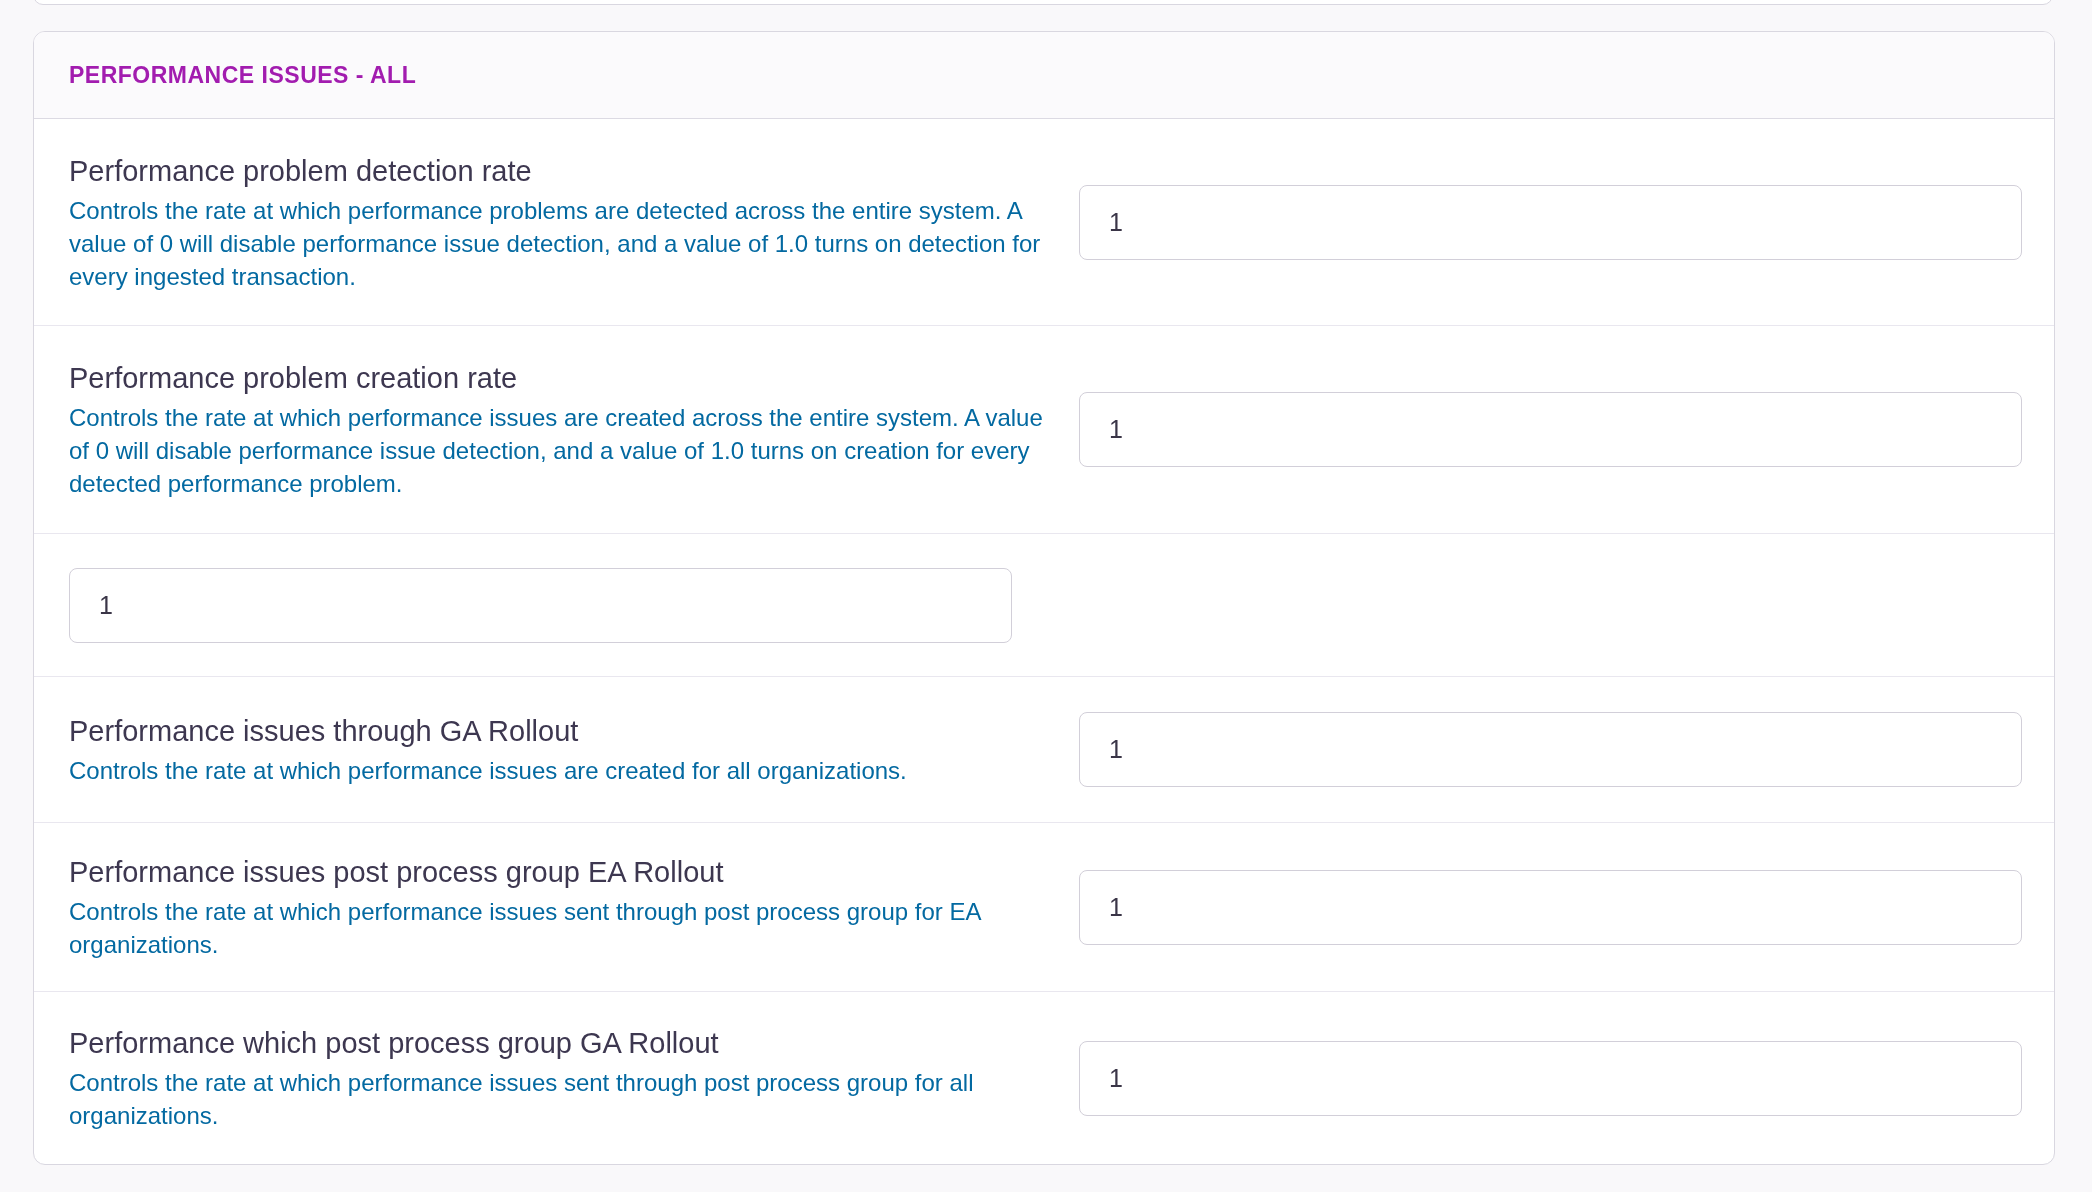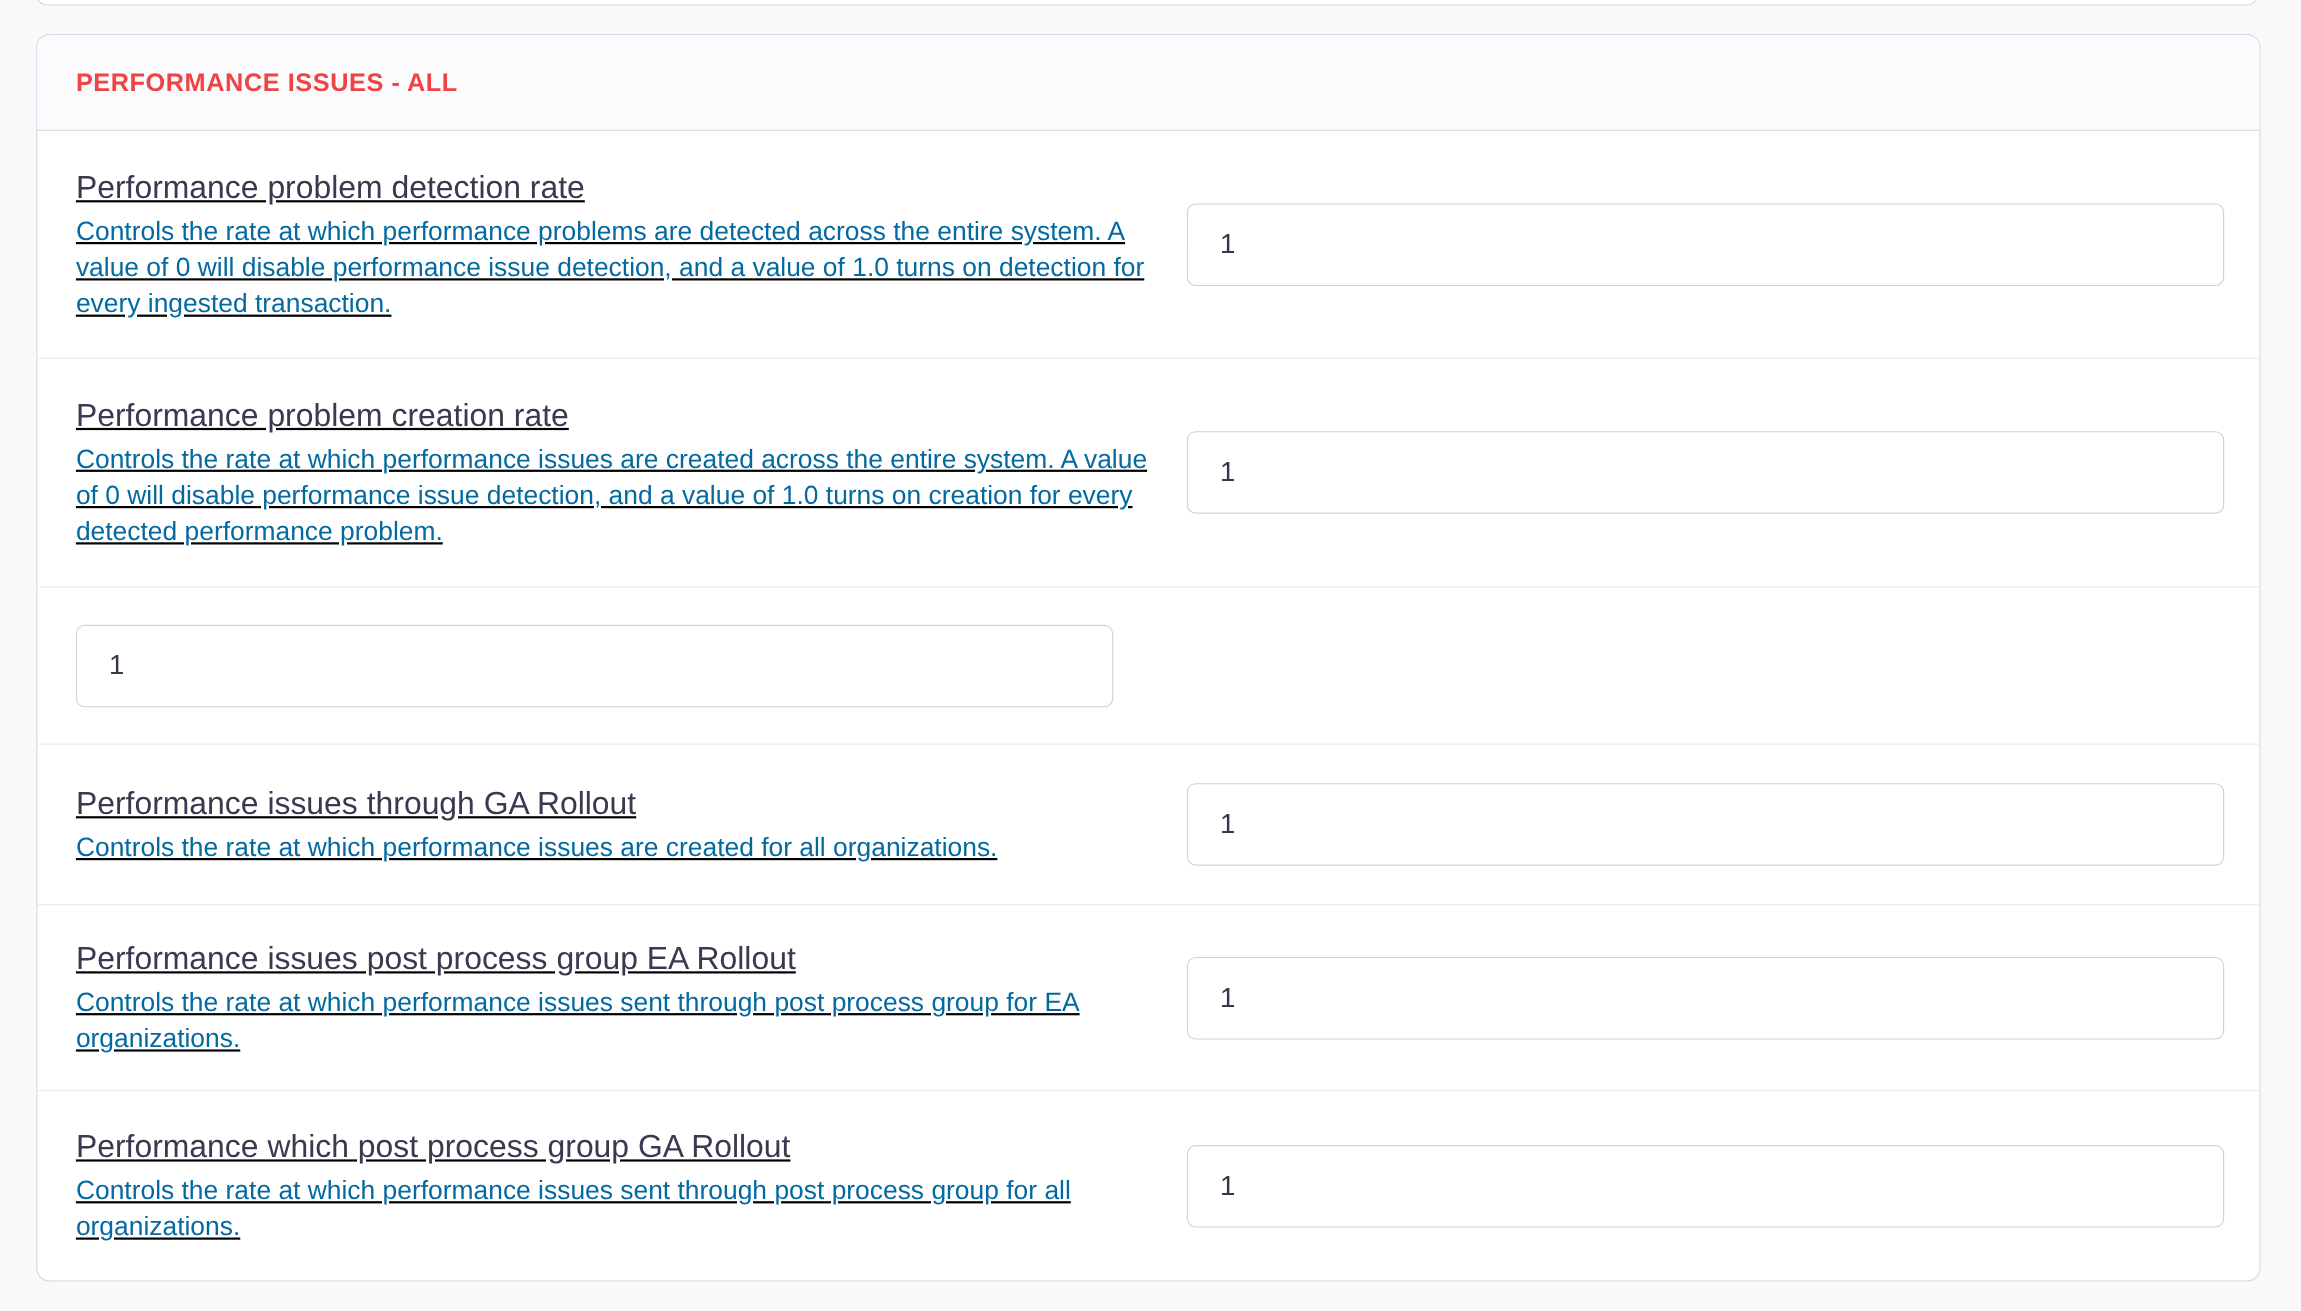--- a/index.html
+++ b/index.html
@@ -42,37 +42,37 @@
     align-items: center;
     padding: 0 35px;
     background: #fbfafc;
     border-bottom: 1px solid #dcdae3;
     box-sizing: border-box;
   }
   .panel-header-title {
     font-size: 23px;
     font-weight: 700;
     letter-spacing: 0.5px;
-    color: #ef4444;
+    color: #a21caf;
   }
   .field-row {
     display: flex;
     align-items: center;
     justify-content: space-between;
     padding: 0 32px 0 35px;
     border-bottom: 1px solid #e9e7ef;
     box-sizing: border-box;
   }
   .field-row.r1 { height: 207px; }
   .field-row.r2 { height: 208px; }
   .field-row.r3 { height: 143px; }
   .field-row.r4 { height: 146px; }
   .field-row.r5 { height: 169px; }
   .field-row.r6 { height: 172px; border-bottom: none; }
-  .field-text { flex: 1 1 auto; min-width: 0; text-decoration: underline; }
+  .field-text { flex: 1 1 auto; min-width: 0; }
   .field-label {
     font-size: 29px;
     font-weight: 400;
     line-height: 38px;
     color: #3d3750;
     margin-bottom: 4px;
   }
   .field-description {
     font-size: 24px;
     font-weight: 400;

